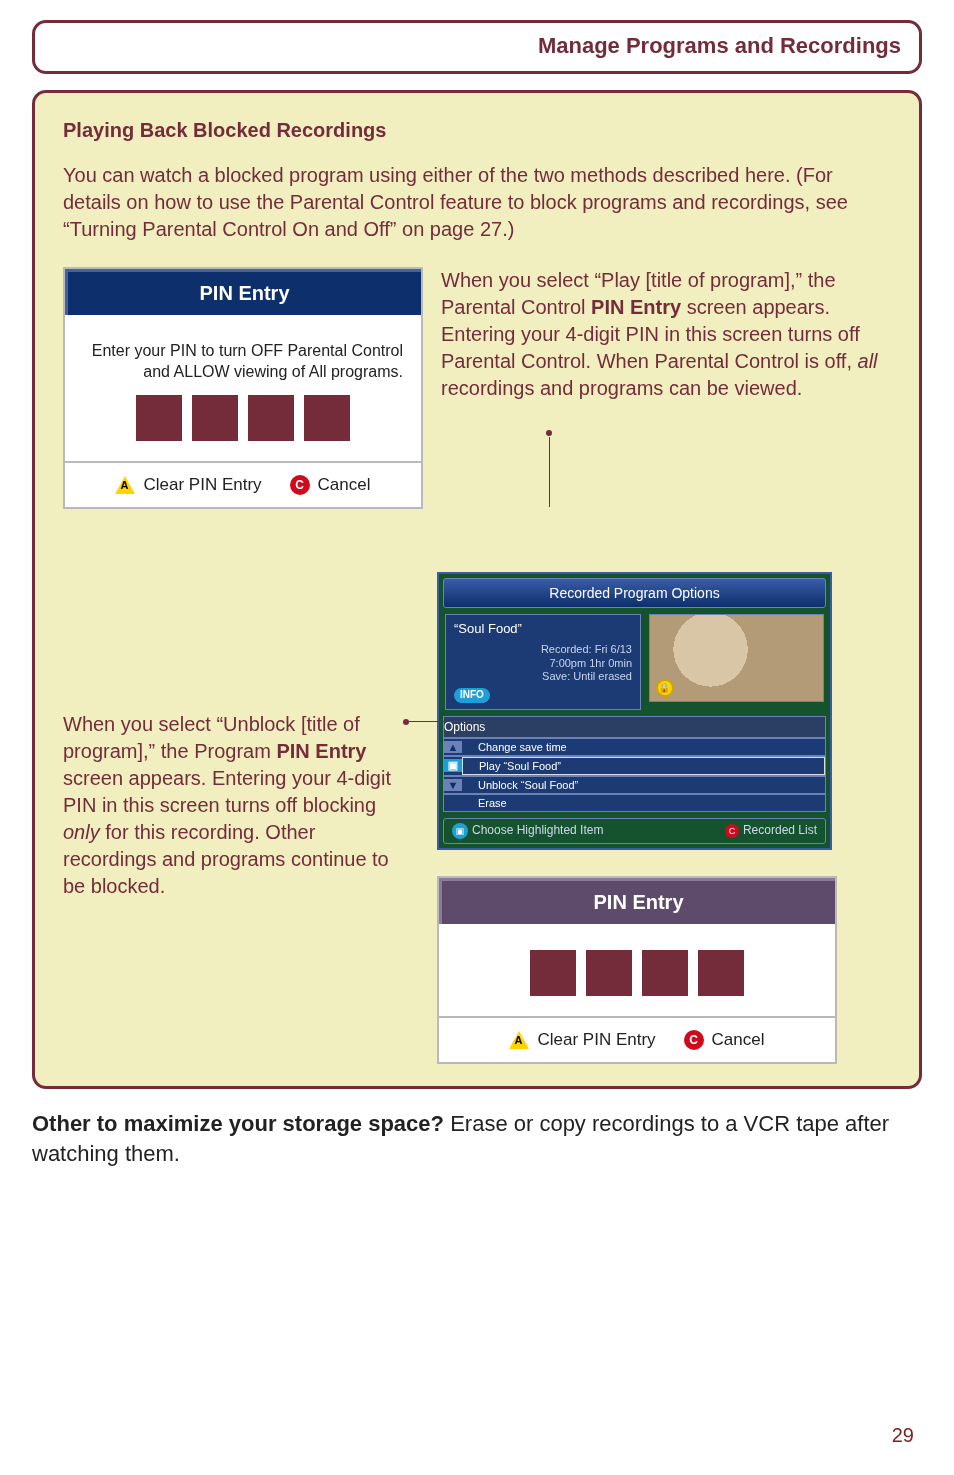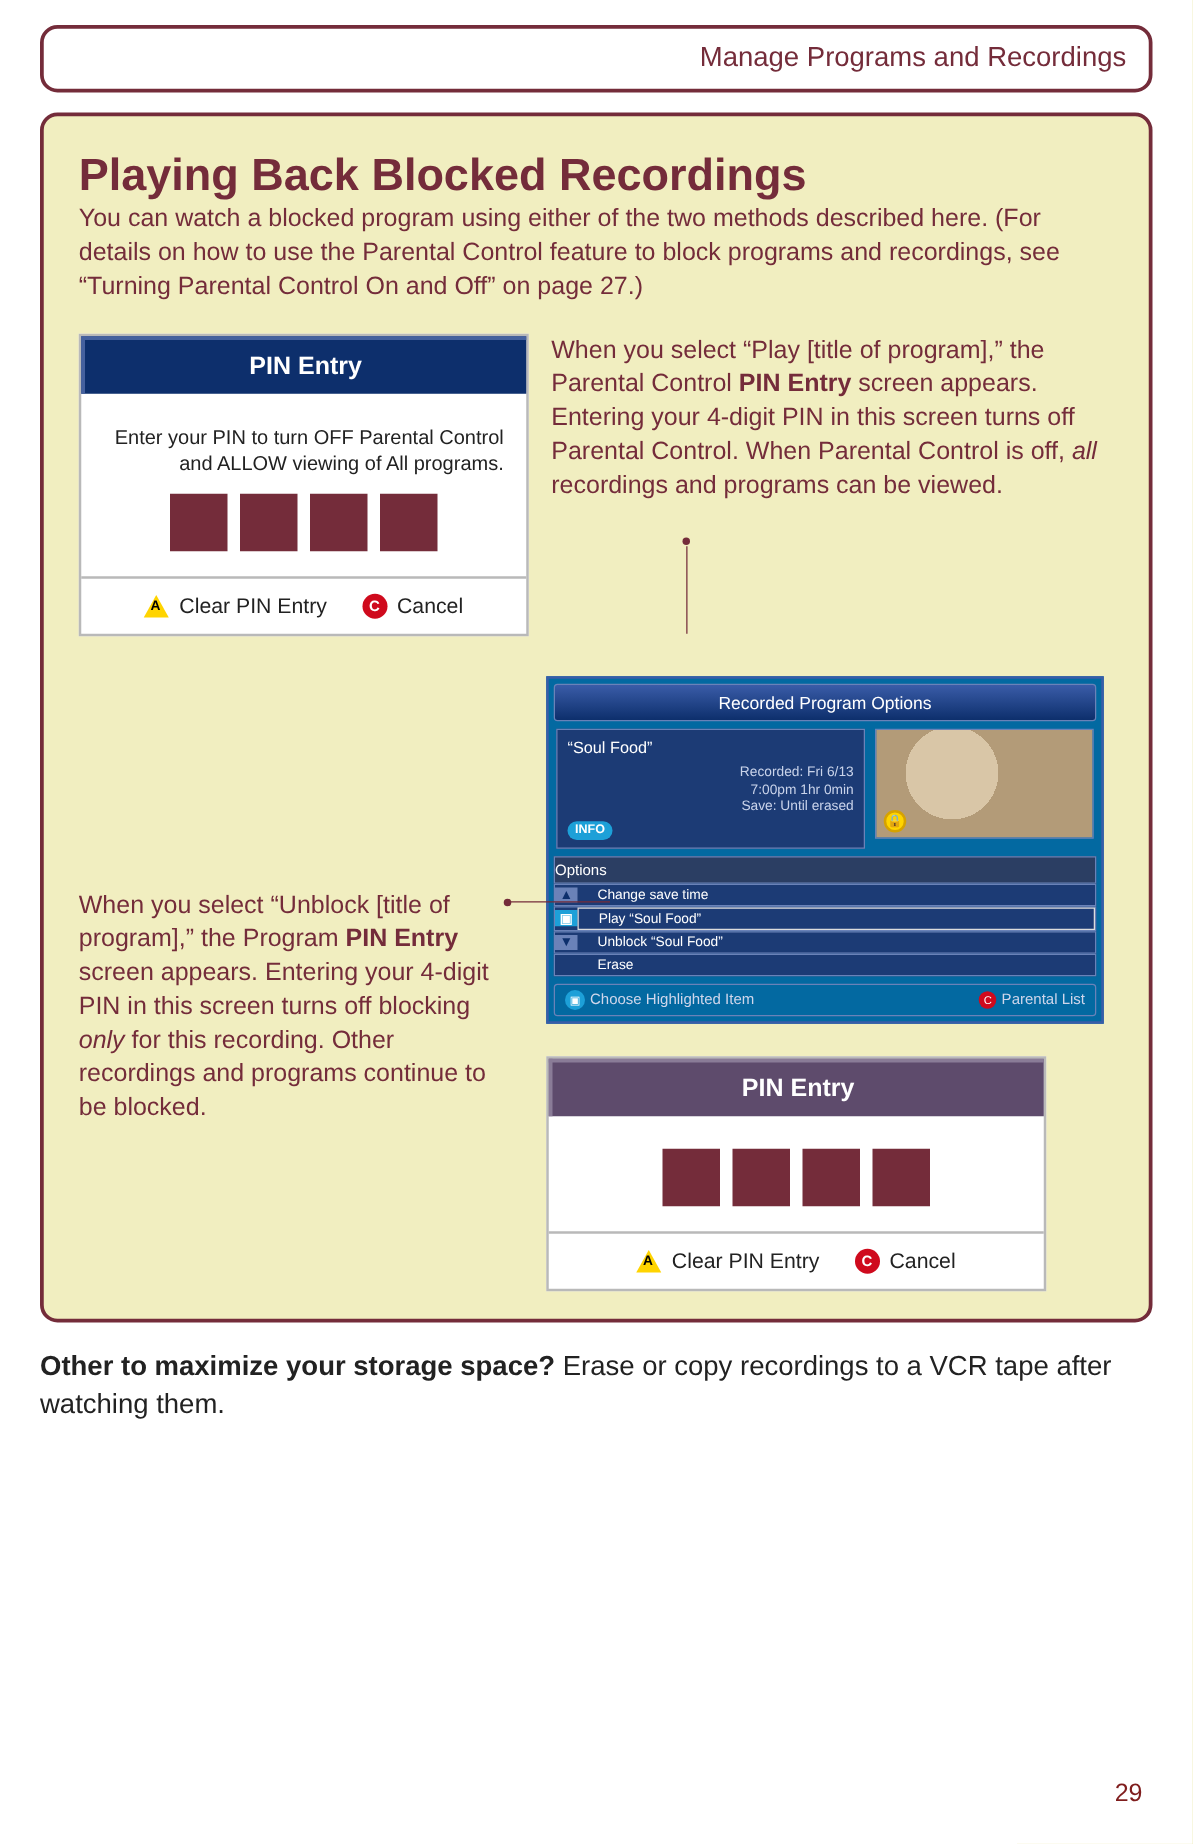--- a/index.html
+++ b/index.html
@@ -17,32 +17,33 @@
     padding: 20px 32px 0 32px;
   }
   .header-box {
     border: 3px solid #742c3a;
     border-radius: 14px;
     padding: 10px 18px 12px 18px;
     text-align: right;
     color: #742c3a;
     font-size: 22px;
     margin-bottom: 16px;
+    font-weight: bold;
   }
   .content-box {
     border: 3px solid #742c3a;
     border-radius: 14px;
     background: #f1eec0;
     padding: 20px 28px 22px 28px;
   }
   .title {
     color: #742c3a;
     font-weight: bold;
-    font-size: 36px;
-    margin: 6px 0 1px 0;
+    font-size: 20px;
+    margin: 6px 0 20px 0;
   }
   .intro {
     color: #742c3a;
     font-size: 20px;
     line-height: 1.35;
     margin-bottom: 24px;
   }
   .row1 { display: flex; align-items: flex-start; gap: 18px; }
   .pin-card {
     width: 360px;
@@ -132,25 +133,26 @@
     font-size: 20px;
     line-height: 1.35;
     padding-top: 170px;
     position: relative;
   }
 
   .right-stack { flex: 1; display: flex; flex-direction: column; align-items: flex-start; gap: 26px; }
 
   
   .dvr-panel {
-    width: 446px;
-    background: #0369a1;
+    width: 395px;
+    background: #14532d;
     border: 2px solid #3a5ca8;
     font-size: 13px;
     color: #fff;
+    margin-top: 31px;
   }
   .dvr-title {
     background: linear-gradient(#3a5ca8,#0d2f6c);
     color: #fff;
     text-align: center;
     padding: 6px 0;
     font-size: 14px;
     border: 1px solid #6a82b8;
     border-radius: 3px;
     margin: 4px 4px 0 4px;
@@ -366,21 +368,21 @@
               <div class="opt-arrow">▼</div>
               <div class="opt-text">Unblock “Soul Food”</div>
             </div>
             <div class="opt-row">
               <div class="opt-arrow" style="background:#1c3b75;"></div>
               <div class="opt-text">Erase</div>
             </div>
           </div>
           <div class="dvr-footer">
             <span><span class="sel-icon">▣</span><span>Choose Highlighted Item</span></span>
-            <span><span class="rec-icon">C</span><span>Parental List</span></span>
+            <span><span class="rec-icon">C</span><span>Recorded List</span></span>
           </div>
         </div>
 
         <div class="pin-card2">
           <div class="pin-header2">PIN Entry</div>
           <div class="pin-body">
             <div class="pin-squares">
               <div class="pin-square"></div>
               <div class="pin-square"></div>
               <div class="pin-square"></div>

